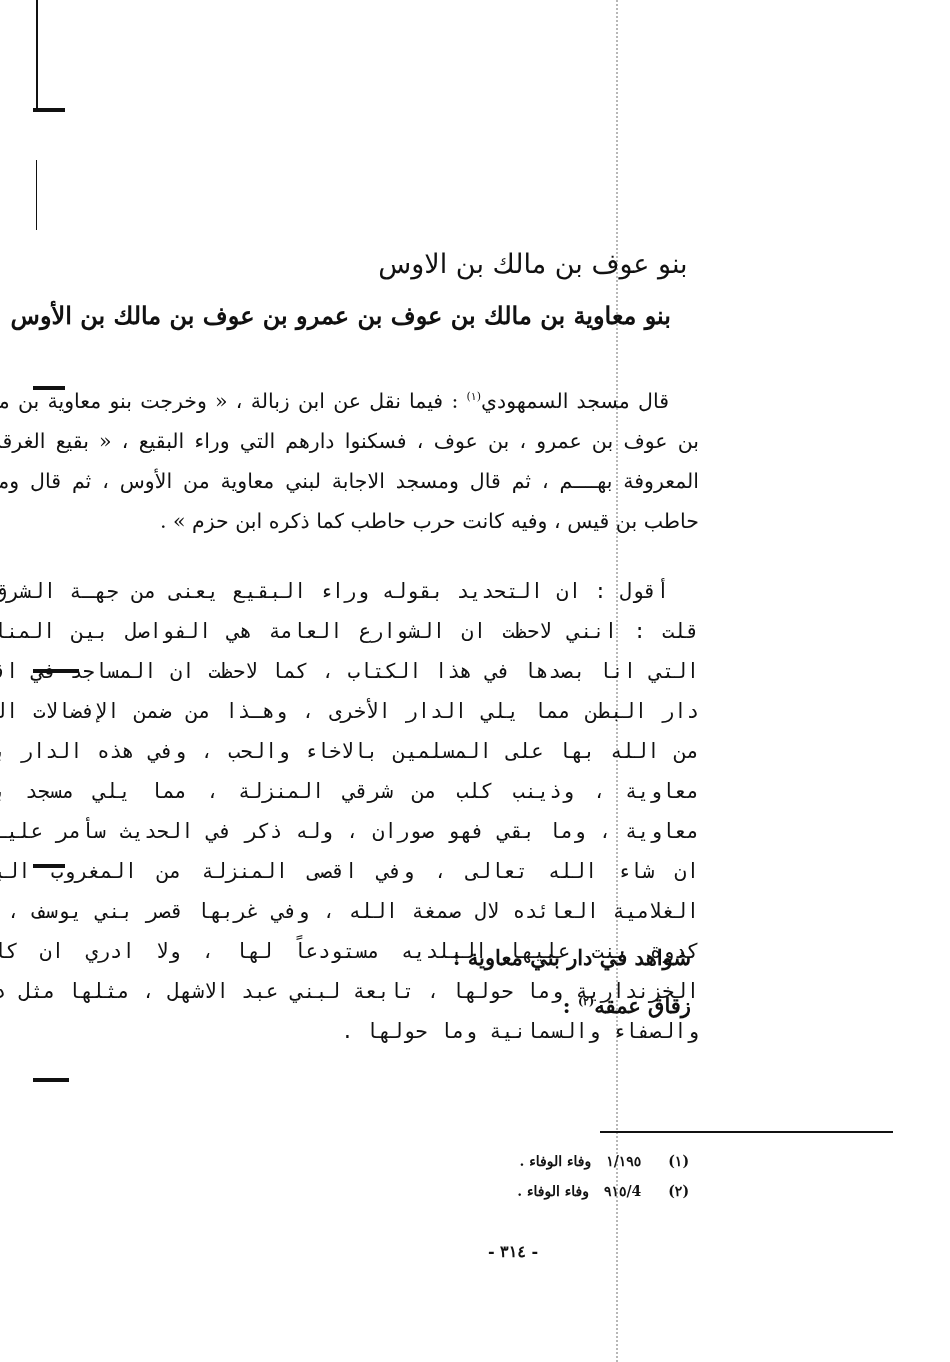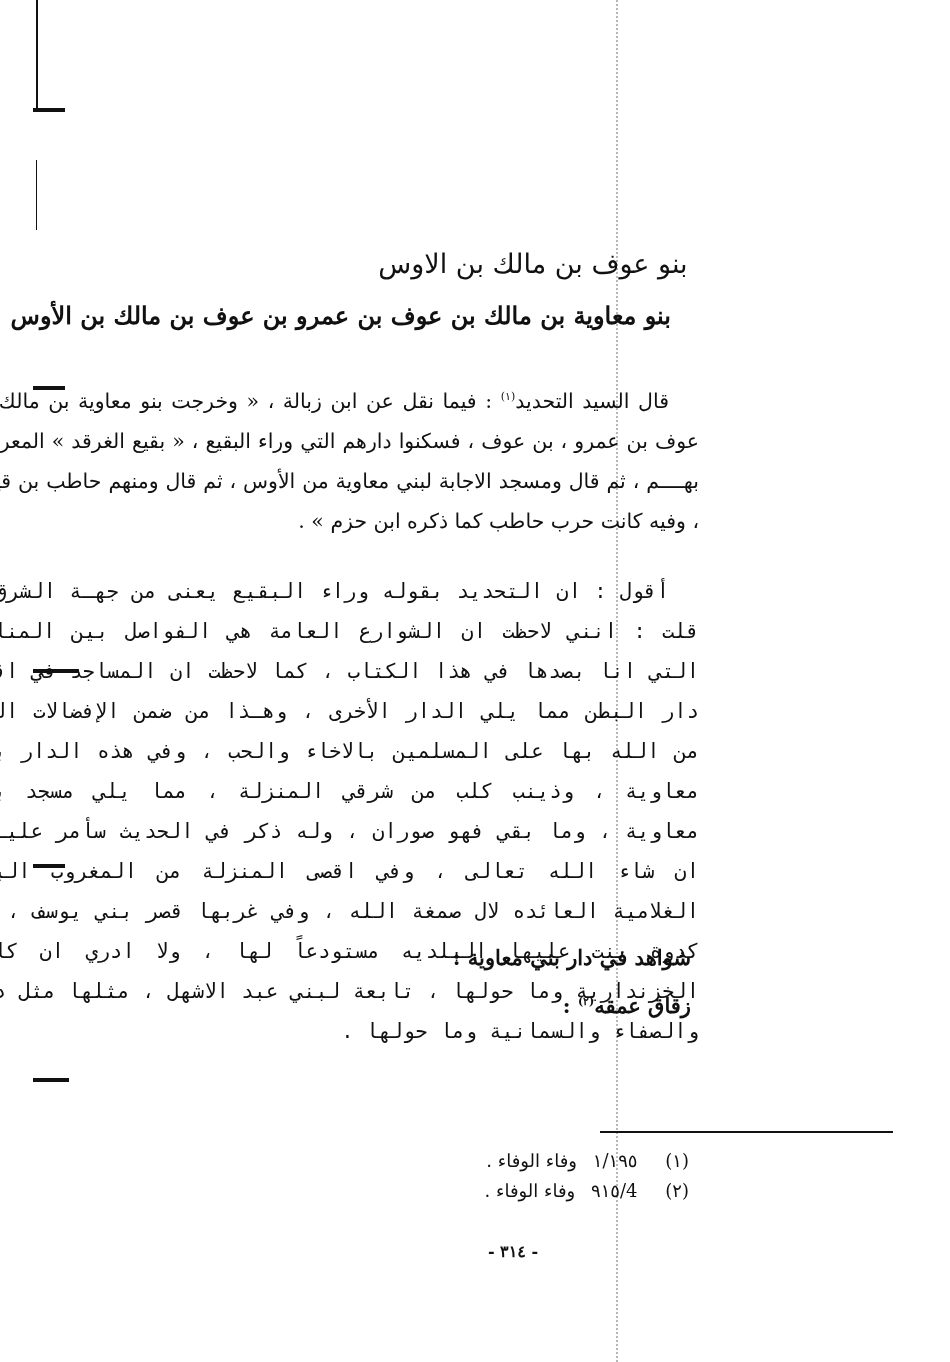--- a/index.html
+++ b/index.html
@@ -101,24 +101,24 @@
       position: absolute;
       left: 567px;
       top: 1131px;
       width: 293px;
       height: 2px;
       background: #111;
     }
     .footnote {
       position: absolute;
       right: 110px;
-      font-size: 18px;
+      font-size: 14px;
       line-height: 22px;
       white-space: nowrap;
-      font-weight: normal;
+      font-weight: bold;
     }
     .footnote.f1 { top: 1150px; }
     .footnote.f2 { top: 1180px; }
     .footnote .num { margin-left: 22px; }
     .footnote .ref { margin-left: 10px; }
     .page-number {
       position: absolute;
       left: 380px;
       width: 200px;
       top: 1238px;
@@ -141,21 +141,21 @@
   <div class="edge-mark" style="top:864px;width:32px;"></div>
   <div class="edge-mark" style="top:1078px;width:36px;"></div>
 
   <div class="fold-line"></div>
 
   <div class="title rtl">بنو عوف بن مالك بن الاوس</div>
 
   <div class="subtitle rtl">بنو معاوية بن مالك بن عوف بن عمرو بن عوف بن مالك بن الأوس</div>
 
   <div class="para p1 rtl">
-    <span class="first">قال السيد التحديد</span><sup class="fn">(١)</sup>
+    <span class="first">قال مسجد السمهودي</span><sup class="fn">(١)</sup>
     <span>: فيما نقل عن ابن زبالة ، « وخرجت بنو معاوية بن مالك بن عوف بن عمرو ، بن عوف ، فسكنوا دارهم التي وراء البقيع ، « بقيع الغرقد » المعروفة بهــــم ، ثم قال ومسجد الاجابة لبني معاوية من الأوس ، ثم قال ومنهم حاطب بن قيس ، وفيه كانت حرب حاطب كما ذكره ابن حزم » .</span>
   </div>
 
   <div class="para p2 rtl" style="text-indent:30px;font-family:Liberation Mono, monospace;">
     <span>أقول : ان التحديد بقوله وراء البقيع يعنى من جهـة الشرق ، قلت : انني لاحظت ان الشوارع العامة هي الفواصل بين المنازل التي انا بصدها في هذا الكتاب ، كما لاحظت ان المساجد في اقصى دار البطن مما يلي الدار الأخرى ، وهـذا من ضمن الإفضالات التي من الله بها على المسلمين بالاخاء والحب ، وفي هذه الدار بئر معاوية ، وذينب كلب من شرقي المنزلة ، مما يلي مسجد بني معاوية ، وما بقي فهو صوران ، وله ذكر في الحديث سأمر عليــه ان شاء الله تعالى ، وفي اقصى المنزلة من المغروب البئر الغلامية العائده لال صمغة الله ، وفي غربها قصر بني يوسف ، ثم كدوة بنت عليها البلديه مستودعاً لها ، ولا ادري ان كانت الخزندارية وما حولها ، تابعة لبني عبد الاشهل ، مثلها مثل دشم والصفاء والسمانية وما حولها .</span>
   </div>
 
   <div class="heading h1 rtl">
     <span>شواهد في دار بني معاوية :</span>
   </div>

